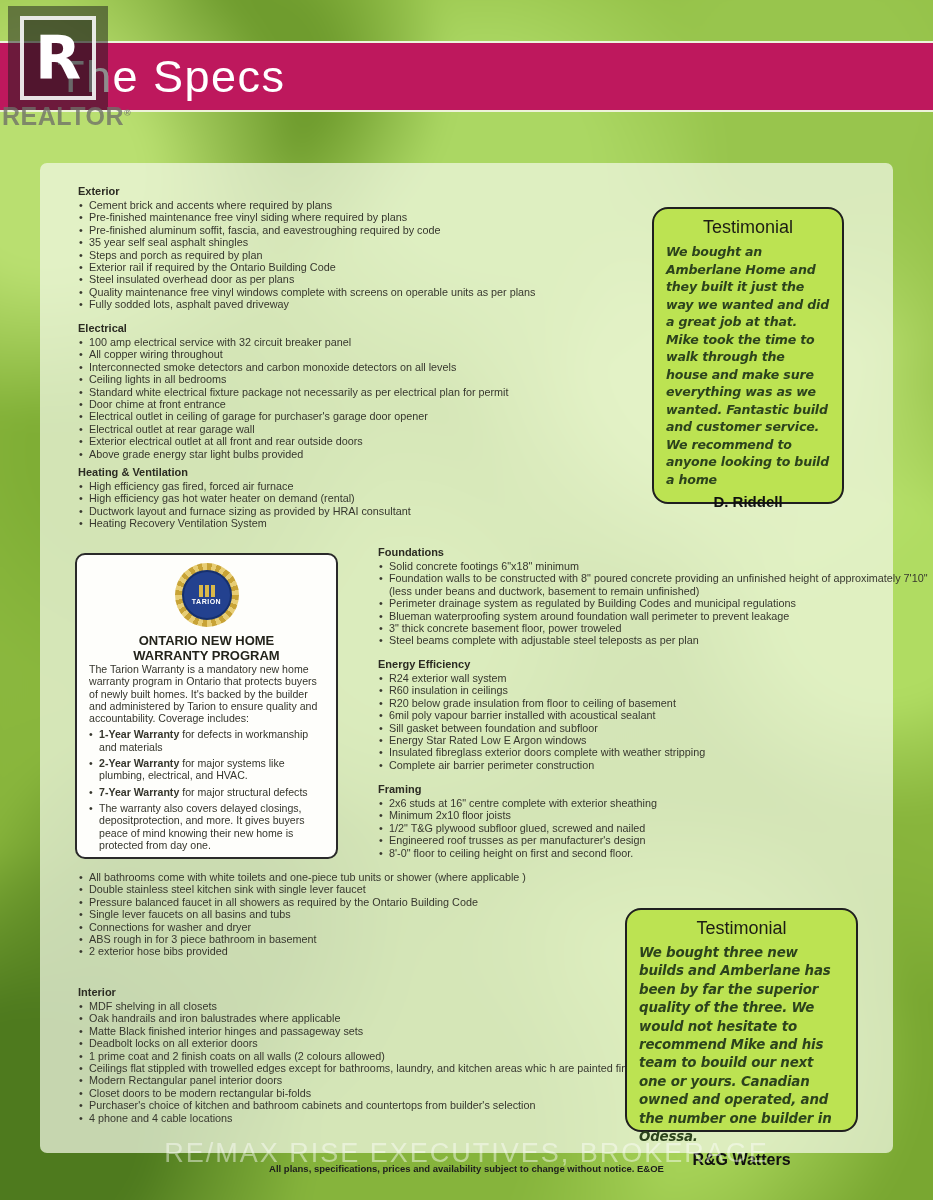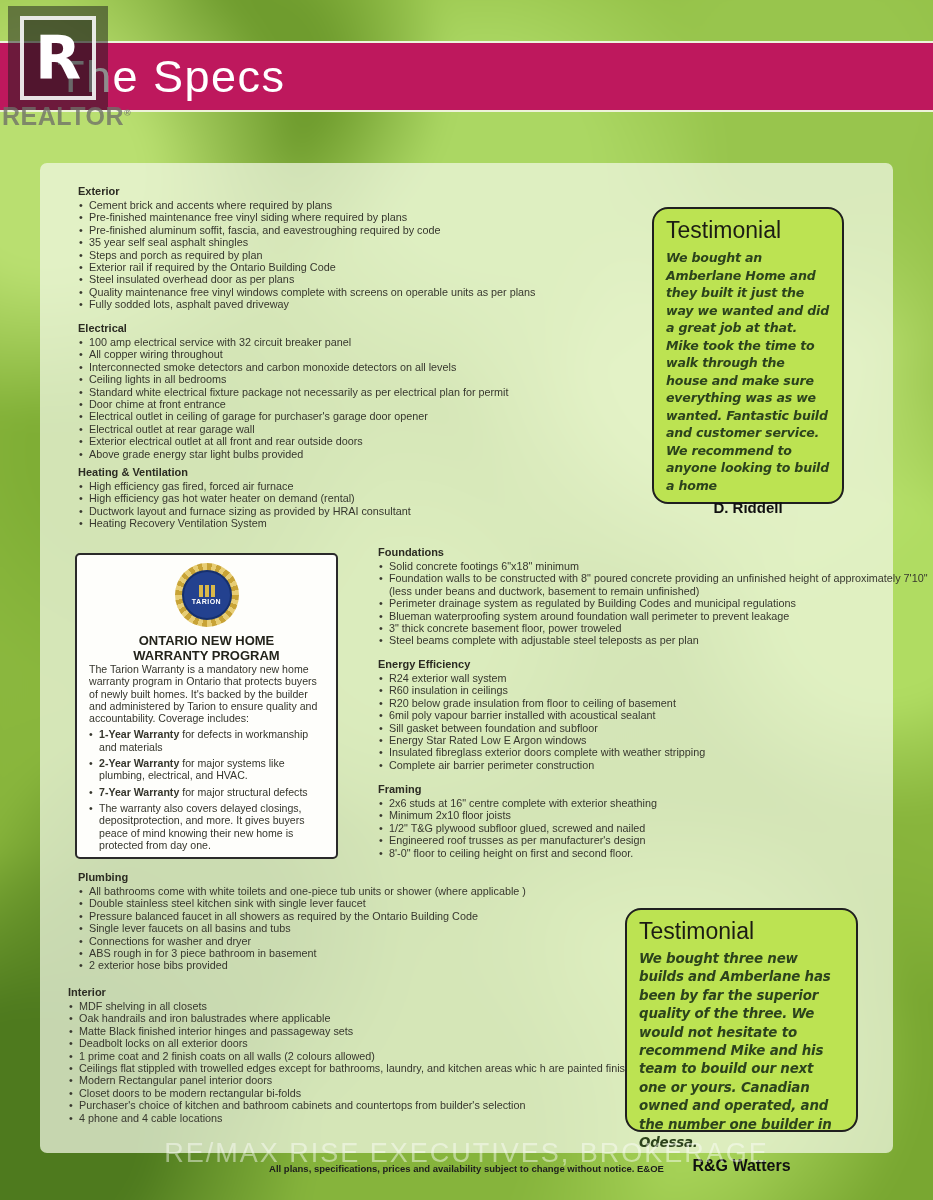--- a/index.html
+++ b/index.html
@@ -54,37 +54,37 @@
   .spec ul { margin:0; padding:0; list-style:none; font-size:10.8px; line-height:12.4px; }
   .spec li { position:relative; padding-left:11px; }
   .spec li::before { content:"•"; position:absolute; left:1px; }
   #sec-exterior   { left:78px;  top:185px; width:565px; }
   #sec-electrical { left:78px;  top:322px; width:565px; }
   #sec-heating    { left:78px;  top:466px; width:565px; }
   #sec-foundations{ left:378px; top:546px; width:550px; }
   #sec-energy     { left:378px; top:658px; width:550px; }
   #sec-framing    { left:378px; top:783px; width:550px; }
   #sec-plumbing   { left:78px;  top:871px; width:565px; }
-  #sec-interior   { left:68px;  top:986px; width:572px; }
+  #sec-interior   { left:78px;  top:986px; width:572px; }
   
   .testimonial { position:absolute; z-index:2; background:#bce352; border:2px solid #1f1f1f;
     border-radius:16px; padding:6px 12px; }
-  .t-title { font-size:23px; font-weight:400; color:#1c1c14; margin-top:2px; }
+  .t-title { text-align:center; font-size:18px; font-weight:400; color:#1c1c14; margin-top:2px; }
   .t-body { font-family:"DejaVu Sans", sans-serif; font-style:italic; font-weight:700;
     color:#2c431c; margin-top:5px; letter-spacing:-0.2px; }
   .t-author { text-align:center; font-weight:700; color:#101010; margin-top:5px; }
   #testimonial-1 { left:652px; top:207px; width:192px; height:297px; }
   #testimonial-1 .t-body { font-size:12.6px; line-height:17.5px; }
   #testimonial-1 .t-author { font-size:15px; }
   #testimonial-2 { left:625px; top:908px; width:233px; height:224px; }
   #testimonial-2 .t-body { font-size:13.4px; line-height:18.4px; }
   #testimonial-2 .t-author { font-size:16px; }
   
   .warranty { position:absolute; left:75px; top:553px; width:263px; height:306px; z-index:2;
-    background:#fefefb; border:2px solid #2a2a2a; border-radius:5px; padding:7px 12px; color:#35352c; }
+    background:#fefefb; border:2px solid #2a2a2a; border-radius:10px; padding:7px 12px; color:#35352c; }
   .badge { width:64px; height:64px; margin:1px auto 0; border-radius:50%;
     background:repeating-conic-gradient(#c8a336 0 9deg, #e7cd74 9deg 18deg);
     display:flex; align-items:center; justify-content:center; }
   .badge-core { width:50px; height:50px; border-radius:50%; background:#23418f;
     border:2px solid #16306e; display:flex; flex-direction:column; align-items:center;
     justify-content:center; }
   .badge-bars { display:flex; gap:2px; }
   .badge-bars i { display:block; width:4px; height:12px; background:#d9b84a; }
   .badge-text { font-size:7px; font-weight:700; color:#ffffff; letter-spacing:0.5px; margin-top:1px; }
   .wb-title { text-align:center; font-size:13px; line-height:15px; font-weight:700; color:#23231b; margin-top:6px; }
@@ -189,21 +189,20 @@
     <ul>
         <li>2x6 studs at 16" centre complete with exterior sheathing</li>
         <li>Minimum 2x10 floor joists</li>
         <li>1/2" T&amp;G plywood subfloor glued, screwed and nailed</li>
         <li>Engineered roof trusses as per manufacturer's design</li>
         <li>8'-0" floor to ceiling height on first and second floor.</li>
       </ul>
   </section>
 
   <section class="spec" id="sec-plumbing">
-    <h3>Plumbing</h3>
     <ul>
         <li>All bathrooms come with white toilets and one-piece tub units or shower (where applicable )</li>
         <li>Double stainless steel kitchen sink with single lever faucet</li>
         <li>Pressure balanced faucet in all showers as required by the Ontario Building Code</li>
         <li>Single lever faucets on all basins and tubs</li>
         <li>Connections for washer and dryer</li>
         <li>ABS rough in for 3 piece bathroom in basement</li>
         <li>2 exterior hose bibs provided</li>
       </ul>
   </section>

